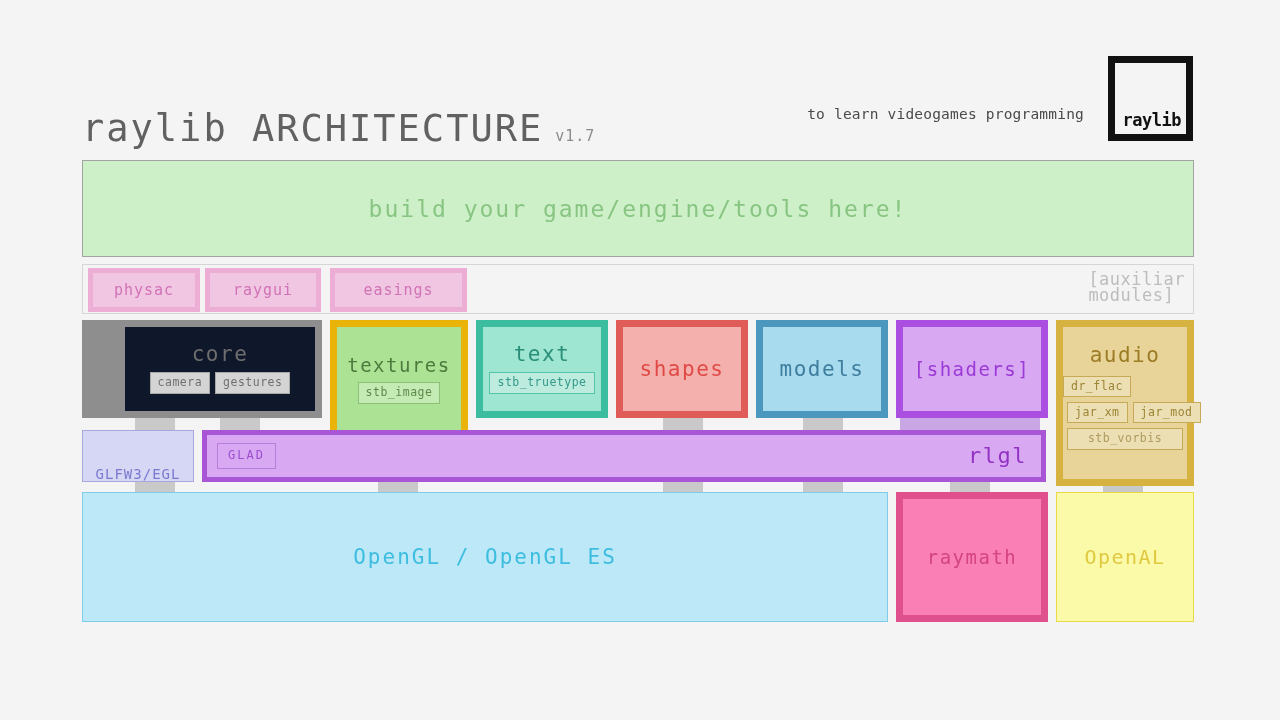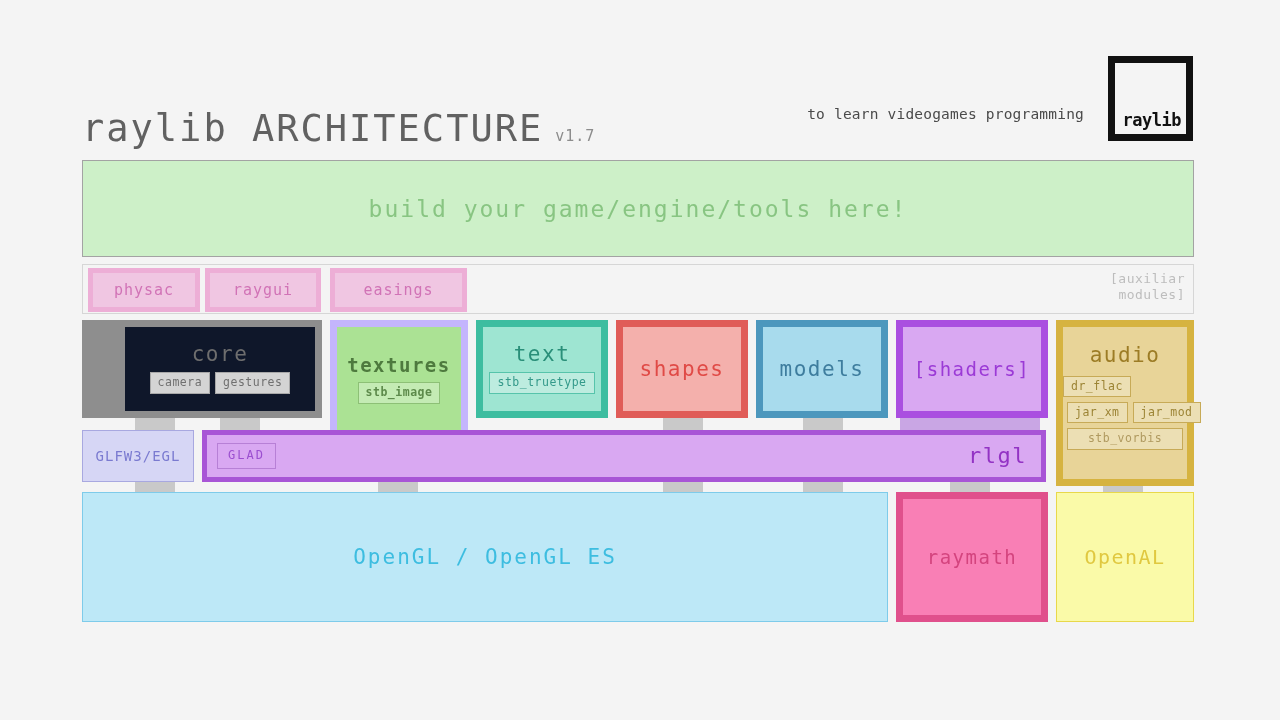--- a/index.html
+++ b/index.html
@@ -133,22 +133,21 @@
     display: flex;
     align-items: center;
     justify-content: center;
     font-size: 15px;
     letter-spacing: 1px;
     color: #d173b6;
   }
   #aux-label {
     position: absolute;
     right: 8px; top: 6px;
-    text-align: right;
-    font-size: 13px;
+    font-size: 17px;
     line-height: 16px;
     color: #bdbdbd;
     letter-spacing: 0.5px;
     margin-left: 22px;
   }
 
   
   .module {
     position: absolute;
     top: 320px;
@@ -244,21 +243,21 @@
 <div class="module" style="left:82px; width:240px; height:98px; background:#8e8e8e;">
   <div class="module-inner" style="background:#0f172a;margin-left:36px;">
     <div class="box-title" style="color:#6e6e6e;">core</div>
     <div class="chip-row">
       <div class="chip" style="background:#d4d4d4; border-color:#a8a8a8; color:#707070;">camera</div>
       <div class="chip" style="background:#d4d4d4; border-color:#a8a8a8; color:#707070;">gestures</div>
     </div>
   </div>
 </div>
 
-<div class="module" style="left:330px; width:138px; height:120px; background:#c4b5fd;font-weight:bold;">
+<div class="module" style="left:330px; width:138px; height:120px; background:#eab308;">
   <div class="module-inner" style="background:#abe294;">
     <div class="box-title" style="color:#4e7a3e; font-size:19px;">textures</div>
     <div class="chip-row">
       <div class="chip" style="background:#c4ebb4; border-color:#8dc076; color:#5d8a4b;">stb_image</div>
     </div>
   </div>
 </div>
 
 <div class="module" style="left:476px; width:132px; height:98px; background:#3dbda0;">
   <div class="module-inner" style="background:#9ee5d2;">
@@ -296,21 +295,21 @@
     <div class="chip-row" style="width:100%; justify-content:flex-start; padding-left:4px;">
       <div class="chip" style="background:#ecdfb4; border-color:#c7aa57; color:#9c8435;">jar_xm</div>
       <div class="chip" style="background:#ecdfb4; border-color:#c7aa57; color:#9c8435;">jar_mod</div>
     </div>
     <div class="chip-row" style="width:100%;">
       <div class="chip" style="background:#ecdfb4; border-color:#c7aa57; color:#b09a60; width:calc(100% - 8px);">stb_vorbis</div>
     </div>
   </div>
 </div>
 
-<div class="layer4" style="left:82px; width:112px; background:#d6d6f5; border:1px solid #a8a8e0; display:flex; align-items:center; justify-content:center;">
+<div class="layer4" style="left:82px; width:112px; background:#d6d6f5; border:1px solid #a8a8e0; display:flex; align-items:flex-end; justify-content:center;">
   <span class="box-title" style="font-size:14px; color:#7a7ad0; letter-spacing:1px;">GLFW3/EGL</span>
 </div>
 
 <div class="layer4" style="left:202px; width:844px; background:#a855d6;">
   <div style="position:absolute; inset:5px; background:#d9a8f2; display:flex; align-items:center; justify-content:space-between; padding:0 14px 0 10px;">
     <div class="chip" style="background:#d9a8f2; border-color:#b780d6; color:#9b4fd0; font-size:12px; padding:5px 10px; letter-spacing:2px;">GLAD</div>
     <span class="box-title" style="color:#9333c4; font-size:22px;">rlgl</span>
   </div>
 </div>
 

